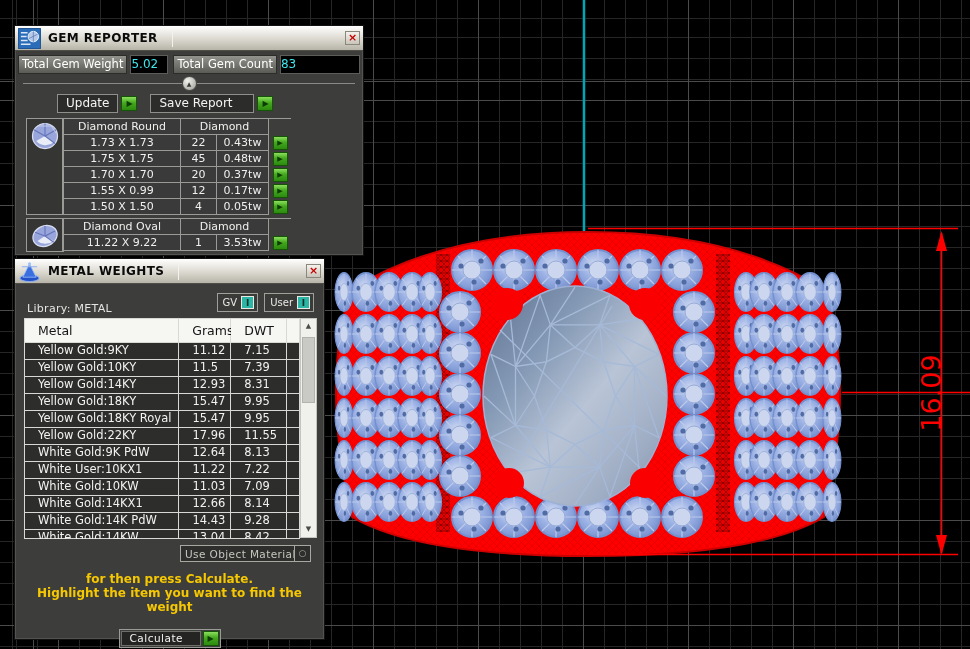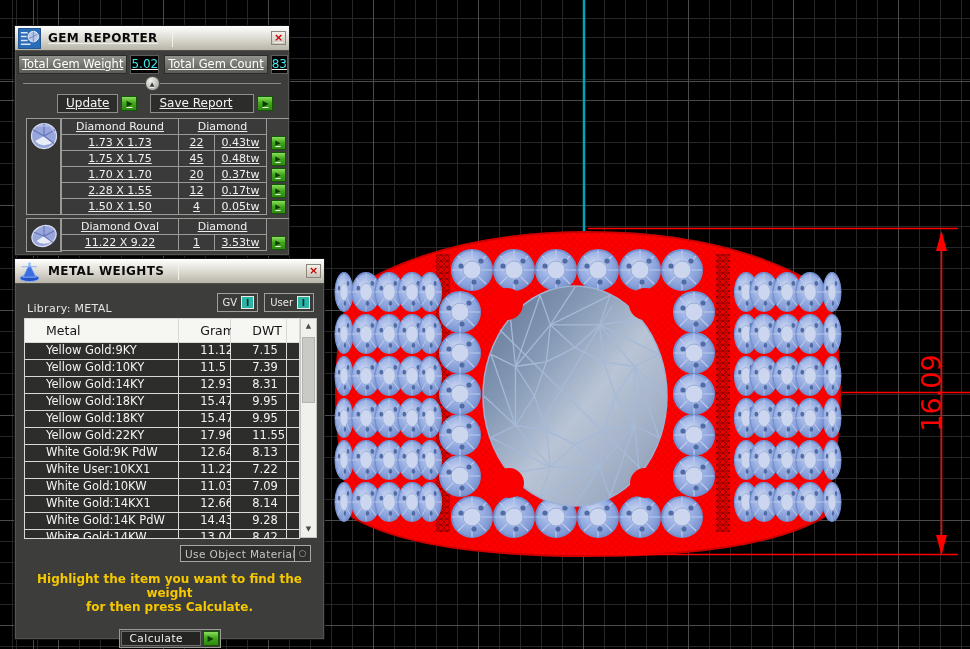--- a/index.html
+++ b/index.html
@@ -65,21 +65,21 @@
     background:#3a3a38; padding:1px 3px 1px 5px; height:19px; margin-left:6px; }
   .tgl .tl { font-size:10px; color:#e8e8e4; }
   .tgl .ind { width:13px; height:13px; background:#2cb5a5; border:1px solid #e8e8e4;
     color:#06302a; font-size:9px; font-weight:bold; text-align:center; line-height:12px; }
   .mwrap { display:flex; margin:6px 0 0 9px; }
   .mtable { width:276px; border-left:1px solid #d8d8d4; border-top:1px solid #d8d8d4; }
   .mhead { display:flex; height:24px; background:#f6f6f3; }
   .mhead .mc { color:#141414; font-size:12.5px; line-height:23px; background:#f6f6f3; }
   .mrow { display:flex; height:17px; }
   .mc { border-right:1px solid #d8d8d4; border-bottom:1px solid #d8d8d4;
-    background:#2d2d2b; color:#f2f2f0; font-size:11.5px; line-height:15px; padding-left:21px; }
+    background:#2d2d2b; color:#f2f2f0; font-size:11.5px; line-height:15px; padding-left:13px; }
   .mc.m0 { width:155px; } .mc.m1 { width:52px; } .mc.m2 { width:56px; } .mc.m3 { width:13px; padding:0; }
   .mrow.clipped { height:9px; overflow:hidden; }
   .scroll { width:17px; height:220px; background:#f0f0ed; position:relative;
     border:1px solid #c4c4c0; }
   .sarrow { position:absolute; left:0; width:15px; height:13px; text-align:center;
     font-size:7px; color:#4a4a46; line-height:13px; }
   .sarrow.up { top:1px; } .sarrow.dn { bottom:1px; }
   .sthumb { position:absolute; left:1px; top:18px; width:13px; height:66px;
     background:#c9c9c5; border:1px solid #b2b2ae; }
   .ddrow { display:flex; justify-content:flex-end; margin:6px 13px 0 0; }
@@ -291,21 +291,21 @@
     <path d="M588 228.5 H958" stroke="#ff0000" stroke-width="1.6"></path>
     <path d="M588 554.5 H958" stroke="#ff0000" stroke-width="1.6"></path>
     <path d="M842 392.5 H970" stroke="#ff0000" stroke-width="1.6"></path>
     <path d="M941.5 233 V553" stroke="#ff0000" stroke-width="1.6"></path>
     <polygon points="941.5,231 936,251 947,251" fill="#ff0000"></polygon>
     <polygon points="941.5,555 936,535 947,535" fill="#ff0000"></polygon>
     <text transform="translate(921 393) rotate(-90)" text-anchor="middle" dominant-baseline="hanging" font-size="27" fill="#ff0000" font-family="DejaVu Sans, sans-serif" data-interactable="false">16.09</text>
   </g>
 </svg>
 
-<div class="panel" style="left:14px; top:25px; width:276px; height:231px;text-decoration:underline;" data-interactable="false">
+<div class="panel" style="left:14px; top:25px; width:350px; height:231px;" data-interactable="false">
   <div class="titlebar" data-interactable="true">
     <svg class="ticon" viewBox="0 0 24 22" data-interactable="false">
       <rect x="0" y="0" width="24" height="22" rx="2" fill="#2a6cb8" stroke="#14406e"></rect>
       <path d="M3 5h7 M3 9h6 M3 13h7 M3 17h10" stroke="#dce8f6" stroke-width="1.6"></path>
       <circle cx="16" cy="9" r="5.5" fill="#b9c9ea" stroke="#eef3fb"></circle>
       <path d="M11.5 11 L20.5 6.5 M16 3.5 V14.5" stroke="#5a7ab0" stroke-width="0.8"></path>
     </svg>
     <span class="ttext" data-interactable="false">GEM REPORTER</span>
     <span class="tsep" data-interactable="false"></span>
     <span class="spacer"></span>
@@ -367,21 +367,21 @@
         </div>
         <div class="grow" data-interactable="true">
           <div class="c size" data-interactable="false">1.70 X 1.70</div>
           <div class="c cnt" data-interactable="false">20</div>
           <div class="c wt" data-interactable="false">0.37tw</div>
           <div class="gbw">
               <span class="gbtn sm" data-interactable="true">▶</span>
             </div>
         </div>
         <div class="grow" data-interactable="true">
-          <div class="c size" data-interactable="false">2.28 X 1.55</div>
+          <div class="c size" data-interactable="false">1.55 X 0.99</div>
           <div class="c cnt" data-interactable="false">12</div>
           <div class="c wt" data-interactable="false">0.17tw</div>
           <div class="gbw">
               <span class="gbtn sm" data-interactable="true">▶</span>
             </div>
         </div>
         <div class="grow" data-interactable="true">
           <div class="c size" data-interactable="false">1.50 X 1.50</div>
           <div class="c cnt" data-interactable="false">4</div>
           <div class="c wt" data-interactable="false">0.05tw</div>
@@ -531,22 +531,22 @@
       <span class="sarrow dn" data-interactable="true">▼</span>
     </div>
   </div>
   <div class="ddrow">
     <span class="dropdown" data-interactable="true">
       <span class="dtext" data-interactable="false">Use Object Materials</span>
       <span class="dradio" data-interactable="false">○</span>
     </span>
   </div>
   <div class="instr" data-interactable="false">
+    <div>for then press Calculate.</div>
     <div>Highlight the item you want to find the weight</div>
-    <div>for then press Calculate.</div>
   </div>
   <div class="calcrow">
     <span class="calcgrp" data-interactable="false">
       <span class="calcfield" data-interactable="true">Calculate</span>
       <span class="gbtn" data-interactable="true">▶</span>
     </span>
   </div>
 </div>
 
 </body></html>

